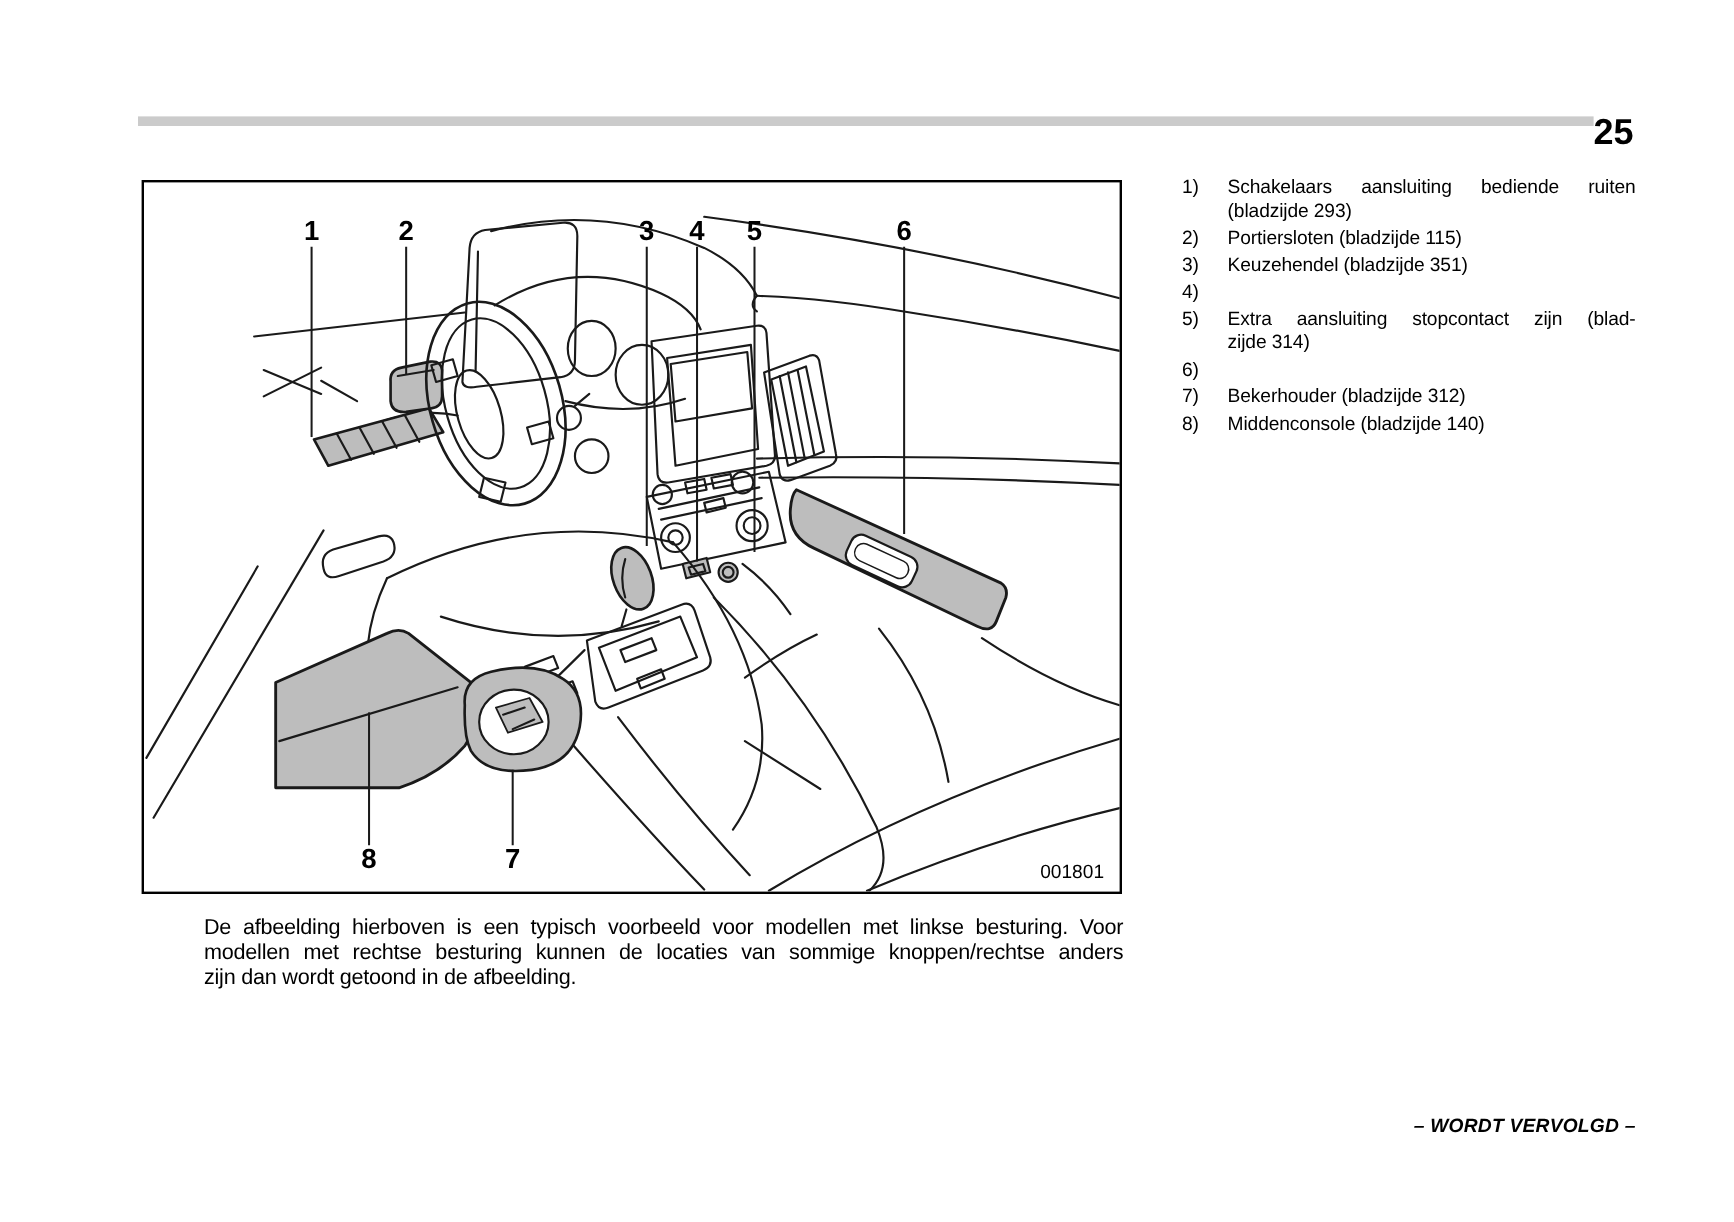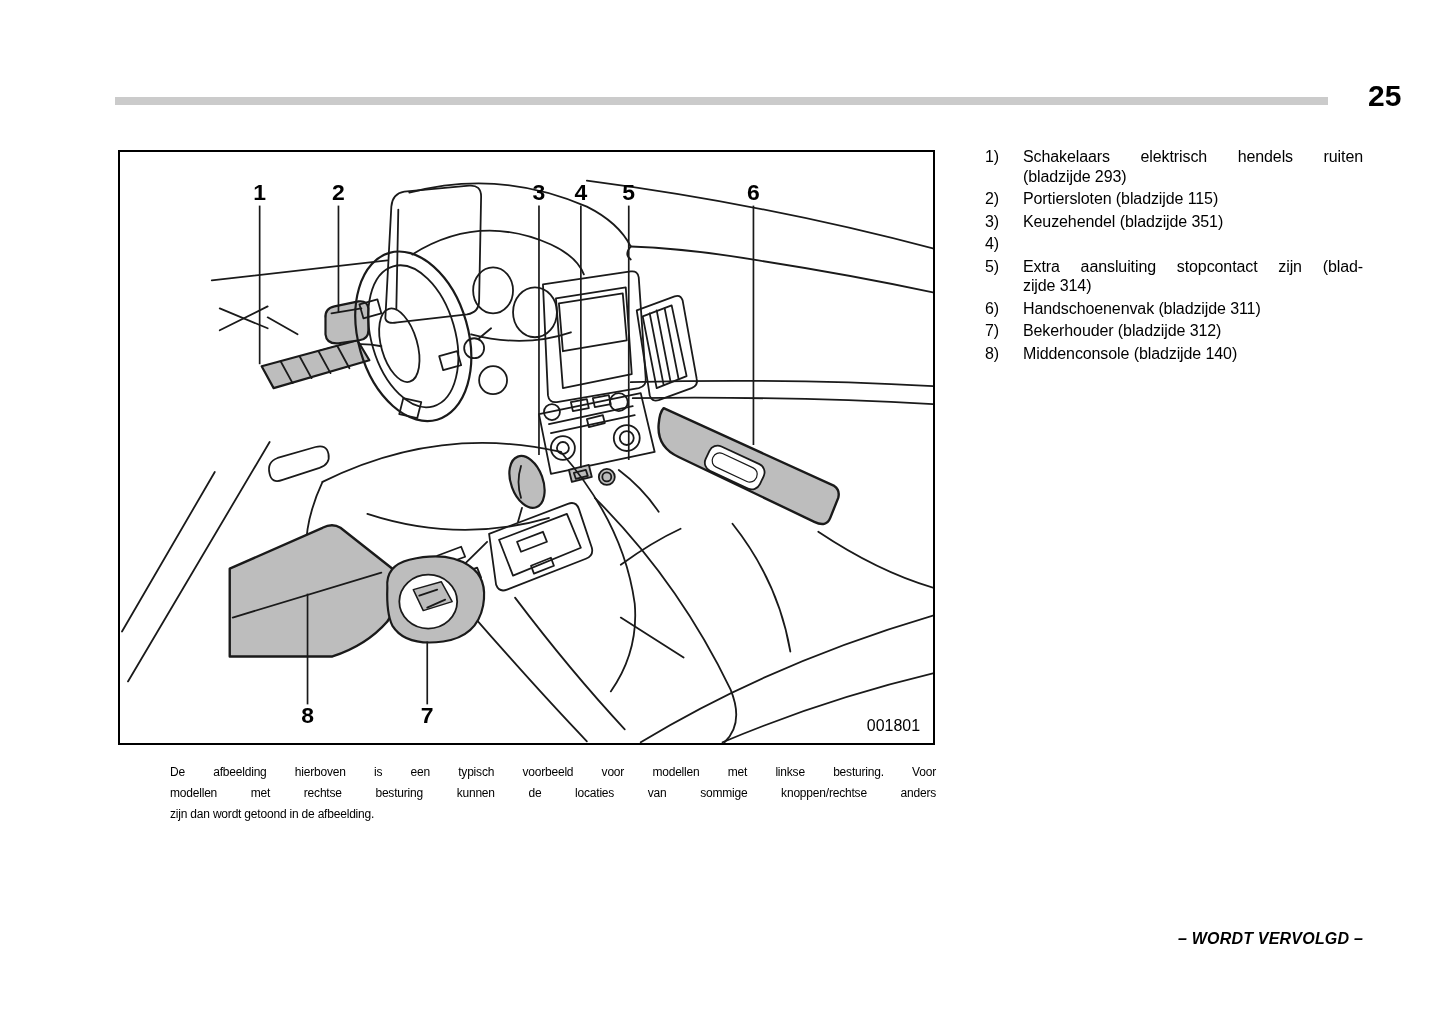--- a/index.html
+++ b/index.html
@@ -4,24 +4,24 @@
 <style>
   :root{
     --line:#1a1a1a; --part-fill:#bdbdbd; --bar:#cbcbcb;
   }
   html,body{margin:0;padding:0;}
   body{
     width:1445px;height:1018px;position:relative;background:#fff;
     font-family:"Liberation Sans",sans-serif;color:#000;overflow:hidden;
   }
   .header-bar{position:absolute;left:115px;top:97px;width:1213px;height:8px;background:var(--bar);}
-  .page-number{position:absolute;left:1328px;top:81px;font-size:30px;font-weight:bold;line-height:1;margin-left:40px;}
+  .page-number{position:absolute;left:1328px;top:96px;font-size:30px;font-weight:bold;line-height:1;}
   .figure-frame{position:absolute;left:118px;top:150px;width:813px;height:591px;border:2px solid #000;background:#fff;}
   .figure-frame svg{display:block;width:100%;height:100%;}
-  .caption{position:absolute;left:170px;top:762px;width:766px;font-size:12px;line-height:21px;letter-spacing:-0.2px;}
+  .caption{position:absolute;left:170px;top:762px;width:766px;font-size:18px;line-height:21px;letter-spacing:-0.2px;}
   .cap-line{white-space:normal;}
   .just{text-align:justify;text-align-last:justify;}
   .parts-list{position:absolute;left:985px;top:147px;width:378px;font-size:16px;line-height:19.5px;letter-spacing:-0.1px;}
   .pl-item{display:flex;margin-bottom:3px;}
   .pl-num{width:38px;flex:0 0 38px;}
   .pl-body{flex:1;}
   .continued{position:absolute;right:82px;top:930px;font-size:16px;font-weight:bold;font-style:italic;letter-spacing:0.2px;}
   
   text.callout{font:700 23px "Liberation Sans",sans-serif;fill:#000;}
   text.imgcode{font:400 16px "Liberation Sans",sans-serif;fill:#000;}
@@ -220,21 +220,21 @@
 <div class="caption">
     <div class="cap-line just">De afbeelding hierboven is een typisch voorbeeld voor modellen met linkse besturing. Voor</div>
     <div class="cap-line just">modellen met rechtse besturing kunnen de locaties van sommige knoppen/rechtse anders</div>
     <div class="cap-line">zijn dan wordt getoond in de afbeelding.</div>
   </div>
 
 <div class="parts-list">
     <div class="pl-item">
       <div class="pl-num">1)</div>
       <div class="pl-body">
-        <div class="pl-line just">Schakelaars elektrisch hendels ruiten</div>
+        <div class="pl-line just">Schakelaars aansluiting bediende ruiten</div>
         <div class="pl-line">(bladzijde 293)</div>
       </div>
     </div>
     <div class="pl-item">
       <div class="pl-num">2)</div>
       <div class="pl-body">
         <div class="pl-line">Portiersloten (bladzijde 115)</div>
       </div>
     </div>
     <div class="pl-item">
@@ -248,23 +248,20 @@
     </div>
     <div class="pl-item">
       <div class="pl-num">5)</div>
       <div class="pl-body">
         <div class="pl-line just">Extra aansluiting stopcontact zijn (blad-</div>
         <div class="pl-line">zijde 314)</div>
       </div>
     </div>
     <div class="pl-item">
       <div class="pl-num">6)</div>
-      <div class="pl-body">
-        <div class="pl-line">Handschoenenvak (bladzijde 311)</div>
-      </div>
     </div>
     <div class="pl-item">
       <div class="pl-num">7)</div>
       <div class="pl-body">
         <div class="pl-line">Bekerhouder (bladzijde 312)</div>
       </div>
     </div>
     <div class="pl-item">
       <div class="pl-num">8)</div>
       <div class="pl-body">

